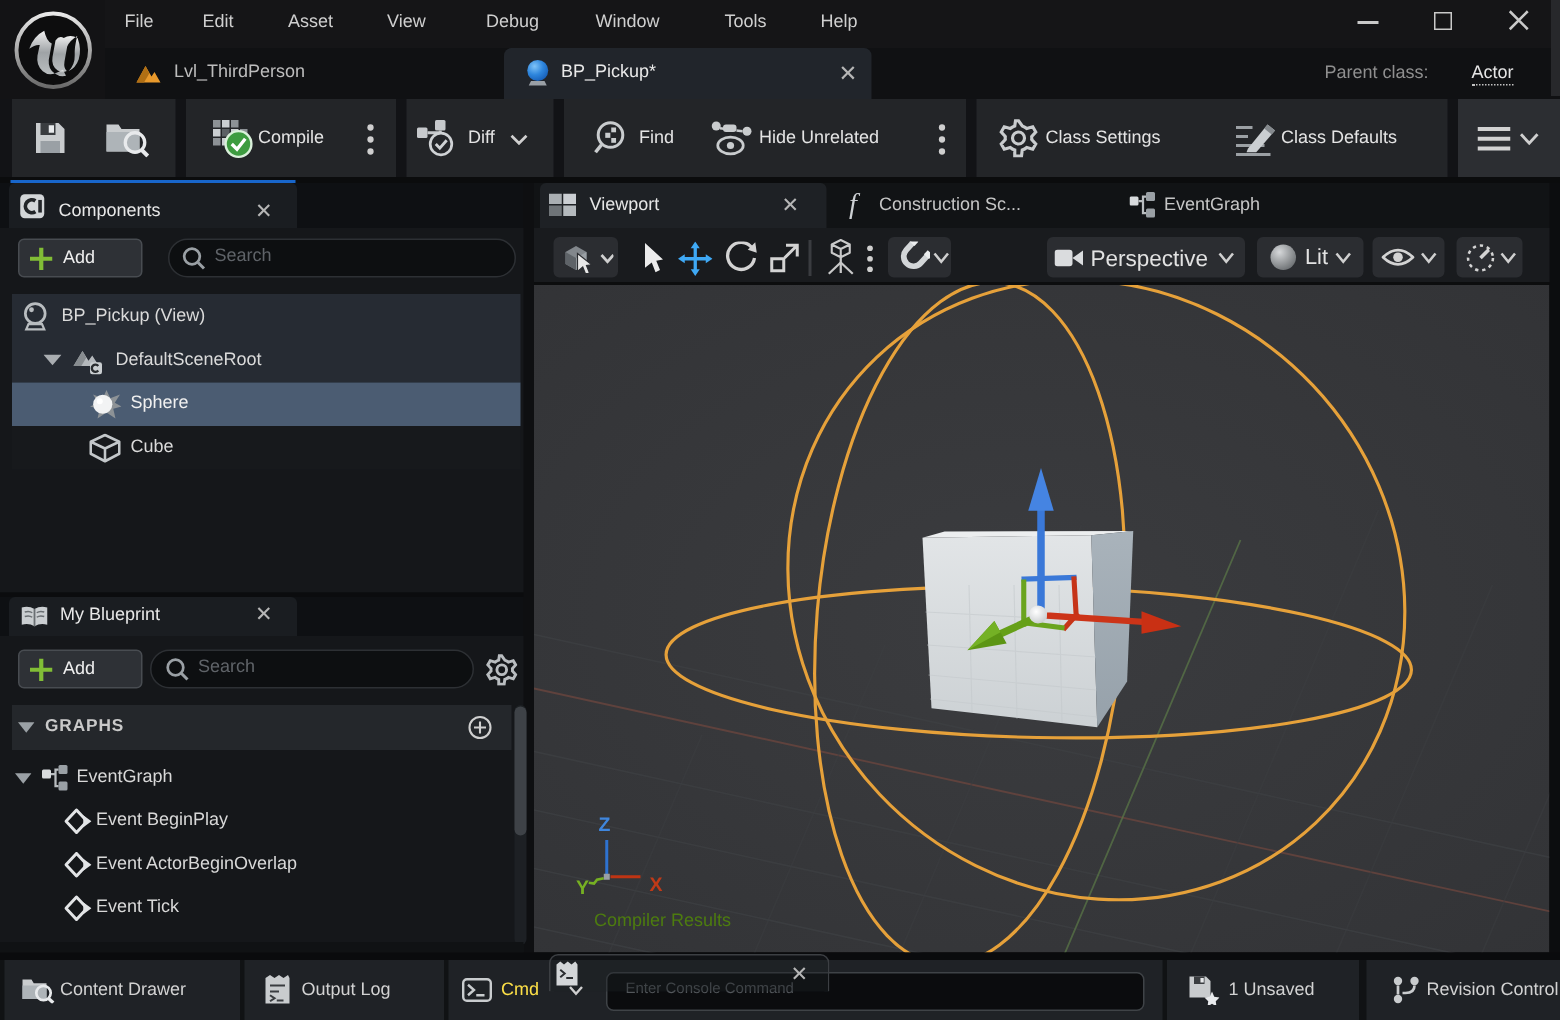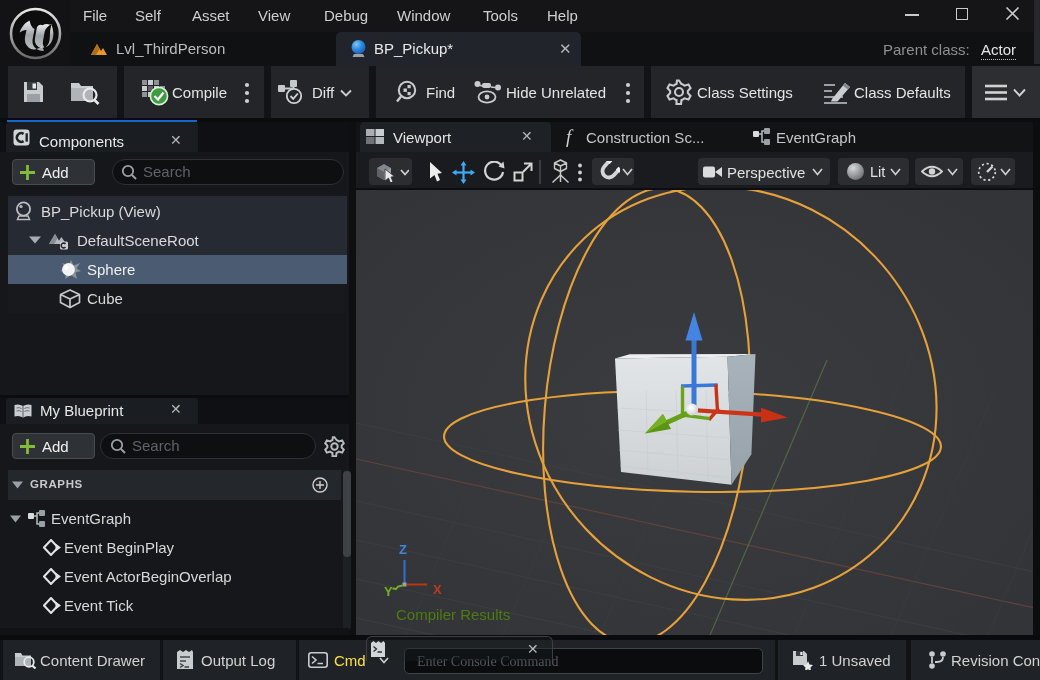--- a/index.html
+++ b/index.html
@@ -1,17 +1,17 @@
 <!DOCTYPE html>
 <html><head><meta charset="utf-8"><style>
 *{margin:0;padding:0;box-sizing:border-box}
 html,body{width:1040px;height:680px;background:#0e0f11;font-family:"Liberation Sans",sans-serif;overflow:hidden}
 #root{position:relative;width:1040px;height:680px;background:#0e0f11}
 .abs{position:absolute}
-.t15{font-size:15px;color:#cfcfcf;white-space:nowrap}
+.t15{font-size:12px;color:#cfcfcf;white-space:nowrap}
 .t14{font-size:14px;color:#d6d6d6;white-space:nowrap}
 .seg{position:absolute;top:66px;height:52px;background:#232528}
 .x{color:#b6b6b6;font-size:15px}
 </style></head><body>
 <div id="root">
 
 <div class="abs" style="left:0;top:0;width:1040px;height:32px;background:#151517"></div>
 <div class="abs" style="left:0;top:32px;width:1040px;height:34px;background:#101113"></div>
 <div class="abs" style="left:0;top:0;width:70px;height:66px;background:#131315"></div>
 <svg class="abs" style="left:9px;top:7px" width="53" height="53" viewBox="0 0 53 53">
@@ -25,21 +25,21 @@
           <stop offset=".5" stop-color="#9fa3a6"></stop>
           <stop offset="1" stop-color="#b9bdbf"></stop>
         </linearGradient>
       </defs>
 <circle cx="26.5" cy="26.5" r="24.5" fill="#0d0d0e" stroke="url(#ring)" stroke-width="2.6"></circle>
 <path d="M20.5 13.5 Q13.5 17 10.5 25.5 Q14.5 22.5 17.5 23 L16 30 Q15 36.5 19.5 40.5 Q23 43.5 27.5 42 Q23 39 23.5 33 L25.5 22 Q22 20.5 20.5 13.5 Z" fill="url(#ug)"></path>
 <path d="M28 20 L26 31 Q25 37 29.5 40 Q32.5 41.8 35.5 40.3 Q33.3 38.5 34 34 L35.8 24 Q37.5 20 42.5 17 Q40.5 24.5 40.8 30 Q41 36 36.8 40.3 Q41.5 38.3 43.5 32.5 Q45.5 26 42.8 18.5 Q38 15.5 33.5 18.3 Q30.5 16.5 28 20 Z" fill="url(#ug)"></path>
 <path d="M27.5 42 Q31 44.5 35 43.5 L33 39.5 Q30 41 27.5 42 Z" fill="url(#ug)"></path>
 </svg>
 <div class="abs t15" style="left:83px;top:7px">File</div>
-<div class="abs t15" style="left:135px;top:7px">Self</div>
+<div class="abs t15" style="left:135px;top:7px">Edit</div>
 <div class="abs t15" style="left:192px;top:7px">Asset</div>
 <div class="abs t15" style="left:258px;top:7px">View</div>
 <div class="abs t15" style="left:324px;top:7px">Debug</div>
 <div class="abs t15" style="left:397px;top:7px">Window</div>
 <div class="abs t15" style="left:483px;top:7px">Tools</div>
 <div class="abs t15" style="left:547px;top:7px">Help</div>
 <div class="abs" style="left:1034px;top:0;width:6px;height:64px;background:#27282b"></div>
 <div class="abs" style="left:905px;top:14px;width:14px;height:2px;background:#c9c9c9"></div>
 <div class="abs" style="left:956px;top:8px;width:12px;height:12px;border:1.6px solid #c9c9c9"></div>
 <svg class="abs" style="left:1005px;top:6px" width="15" height="15">
@@ -520,21 +520,21 @@
       </g>
       <path d="M4 14.5 L7 16.5 L4 18.5 M8.5 18 L13 18" stroke="#3a3d40" stroke-width="1.4" fill="none"></path>
     </svg>
 <div class="abs t15" style="left:201px;top:652px;color:#d2d2d2">Output Log</div>
 <svg class="abs" style="left:308px;top:652px" width="20" height="16">
       <rect x="0.8" y="0.8" width="18.4" height="14.4" rx="2.5" fill="none" stroke="#c9ccce" stroke-width="1.6"></rect>
       <path d="M4 4.5 L8 8 L4 11.5 M9.5 11.5 L15 11.5" stroke="#c9ccce" stroke-width="1.6" fill="none"></path>
     </svg>
 <div class="abs t15" style="left:334px;top:652px;color:#fde047">Cmd</div>
 <div class="abs" style="left:404px;top:648px;width:359px;height:26px;background:#0b0c0e;border:1px solid #3f4347;border-radius:5px"></div>
-<div class="abs" style="left:417px;top:654px;font-family:Liberation Serif, serif;font-size:14px;color:#53575b;white-space:nowrap">Enter Console Command</div>
+<div class="abs" style="left:417px;top:654px;font-family:Liberation Sans, sans-serif;font-size:10px;color:#53575b;white-space:nowrap">Enter Console Command</div>
 <div class="abs" style="left:366px;top:636px;width:187px;height:25px;background:rgba(30,33,37,0.38);border:1px solid #3c3f43;border-bottom:none;border-radius:6px 6px 0 0"></div>
 <svg class="abs" style="left:370px;top:640px" width="16" height="19">
       <path d="M1 3 L3.5 1 L6 3 L8.5 1 L11 3 L13.5 1 L15 3 L15 17 L1 17 Z" fill="#d3d6d8"></path>
       <path d="M3.5 6.5 L6.5 9 L3.5 11.5 M7.5 12 L12 12" stroke="#2a2d30" stroke-width="1.3" fill="none"></path>
     </svg>
 <svg class="abs" style="left:379px;top:657px" width="10" height="7">
       <path d="M1 1 L5 5.5 L9 1" fill="none" stroke="#cfcfcf" stroke-width="1.6"></path>
     </svg>
 <div class="abs t15" style="left:396px;top:606px;color:#4d7c0f">Compiler Results</div>
 <div class="abs x" style="left:527px;top:641px;font-size:14px">✕</div>

